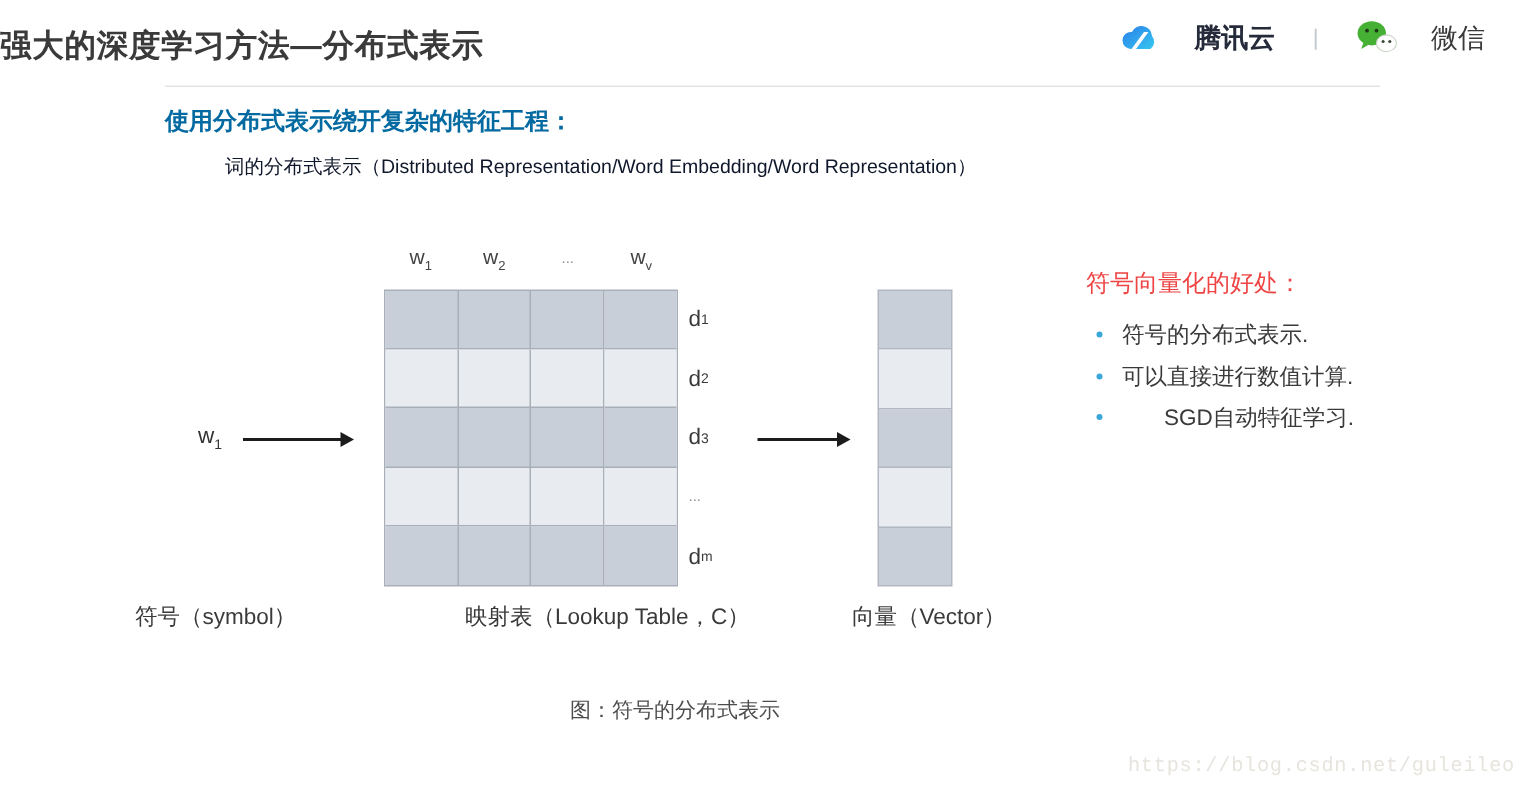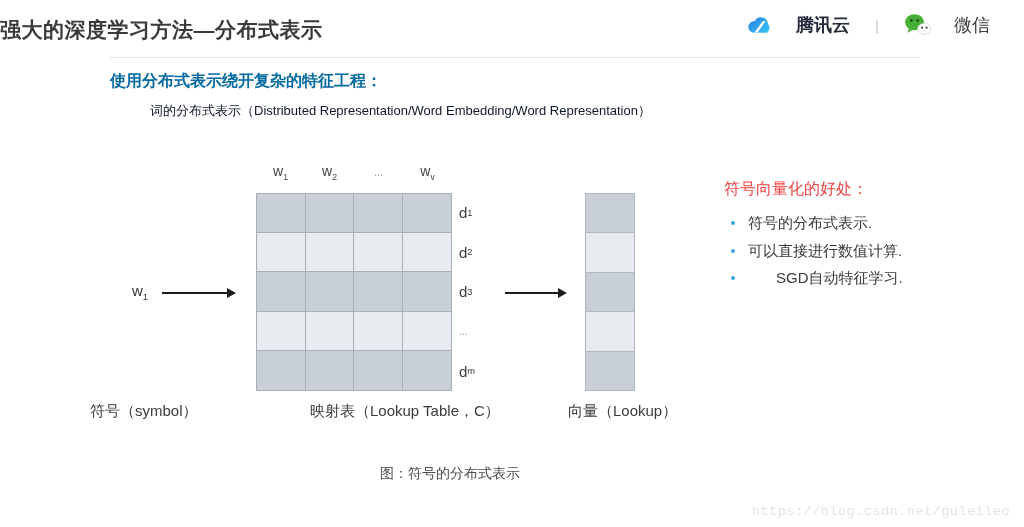--- a/index.html
+++ b/index.html
@@ -182,21 +182,21 @@
 <div class="vector">
   <div class="vcell dark"></div>
   <div class="vcell light"></div>
   <div class="vcell dark"></div>
   <div class="vcell light"></div>
   <div class="vcell dark"></div>
 </div>
 
 <div class="diagram-label label-symbol">符号（symbol）</div>
 <div class="diagram-label label-lookup">映射表（Lookup Table，C）</div>
-<div class="diagram-label label-vector">向量（Lookup）</div>
+<div class="diagram-label label-vector">向量（Vector）</div>
 
 <div class="benefits-heading">符号向量化的好处：</div>
 <div class="benefit benefit-1">
   <span class="dot"></span>
   <span>符号的分布式表示.</span>
 </div>
 <div class="benefit benefit-2">
   <span class="dot"></span>
   <span>可以直接进行数值计算.</span>
 </div>

